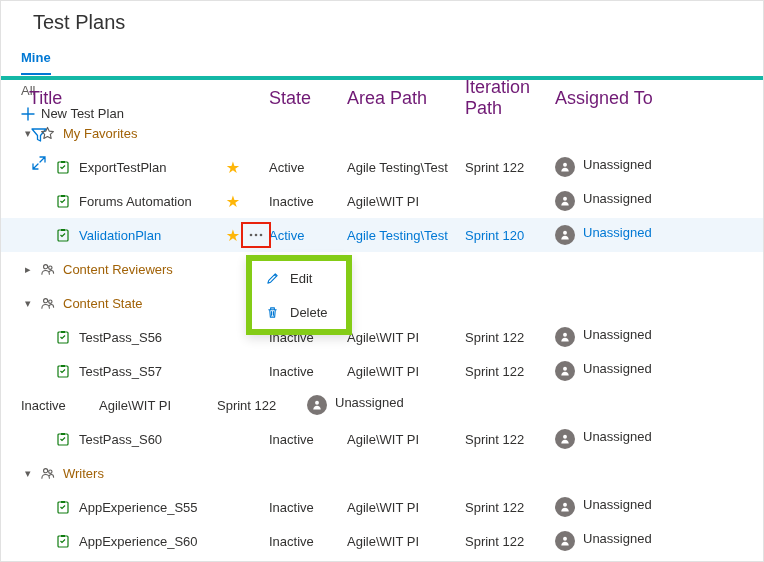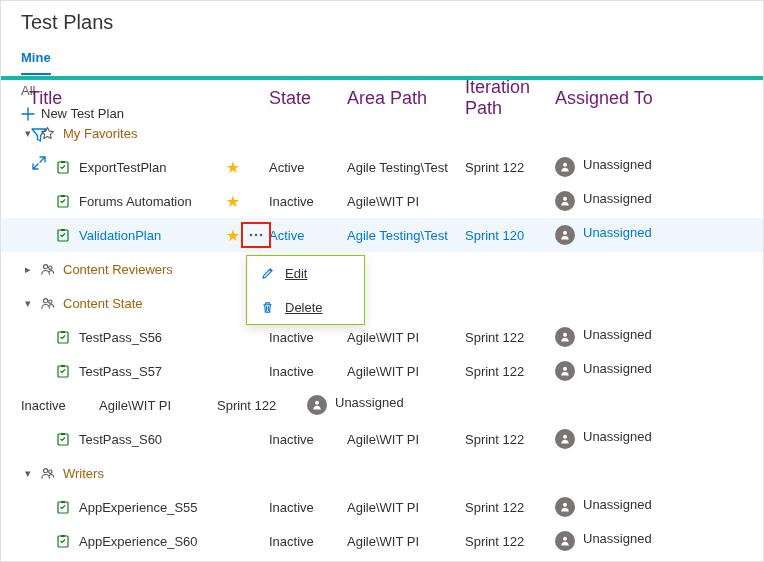--- a/index.html
+++ b/index.html
@@ -13,21 +13,21 @@
     height: 562px;
     overflow: hidden;
     border: 1px solid #e1e1e1;
   }
   .header {
     padding: 10px 20px 0 20px;
   }
   .page-title {
     font-size: 20px;
     font-weight: 400;
-    margin: 0 0 8px 0;
+    margin: 0 0 8px 12px;
     color: #333;
   }
   .toolbar {
     display: flex;
     align-items: flex-start;
     padding: 0 20px;
     height: 38px;
     border-bottom: 4px solid #14b8a6;
     flex-direction: column;
   }
@@ -134,26 +134,25 @@
     background: #7a7574;
     display: flex; align-items: center; justify-content: center;
     margin-right: 8px;
     color: #fff;
   }
   .group .title-text { font-weight: 400; color: #a16207; }
   .context-menu {
     position: absolute;
     left: 246px;
     top: 255px;
-    width: 119px;
+    width: 106px;
     background: #fff;
-    border: 1px solid #84cc16;
+    border: 6px solid #84cc16;
     box-shadow: 0 4px 10px rgba(0,0,0,0.12);
     z-index: 10;
-    text-decoration: underline;
   }
   .menu-item {
     display: flex;
     align-items: center;
     height: 34px;
     padding: 0 12px;
     cursor: pointer;
     color: #323130;
   }
   .menu-icon {

